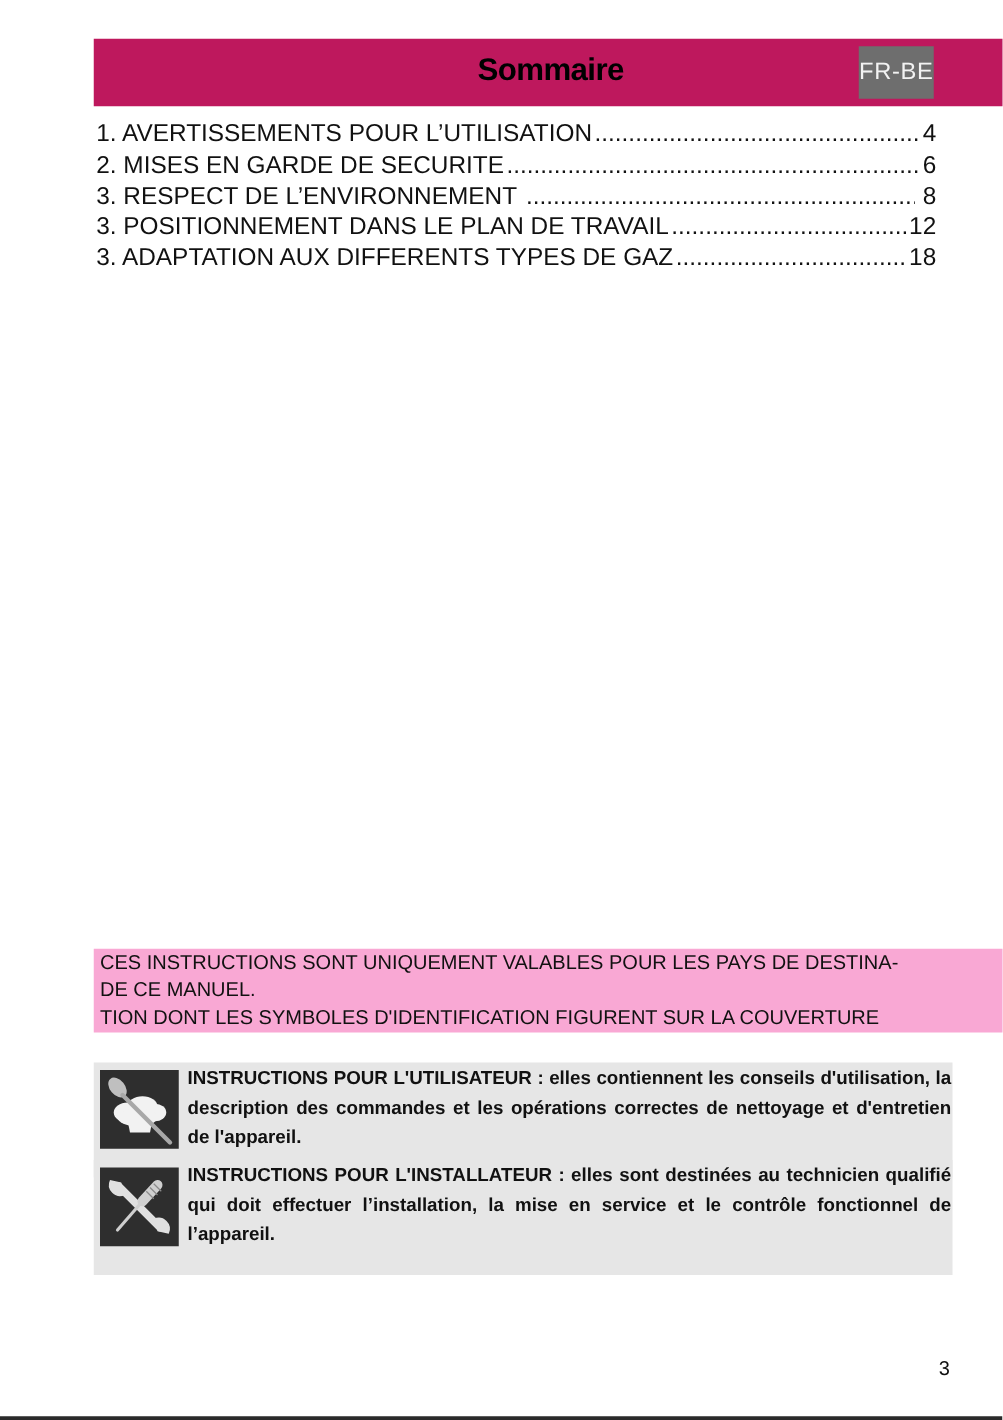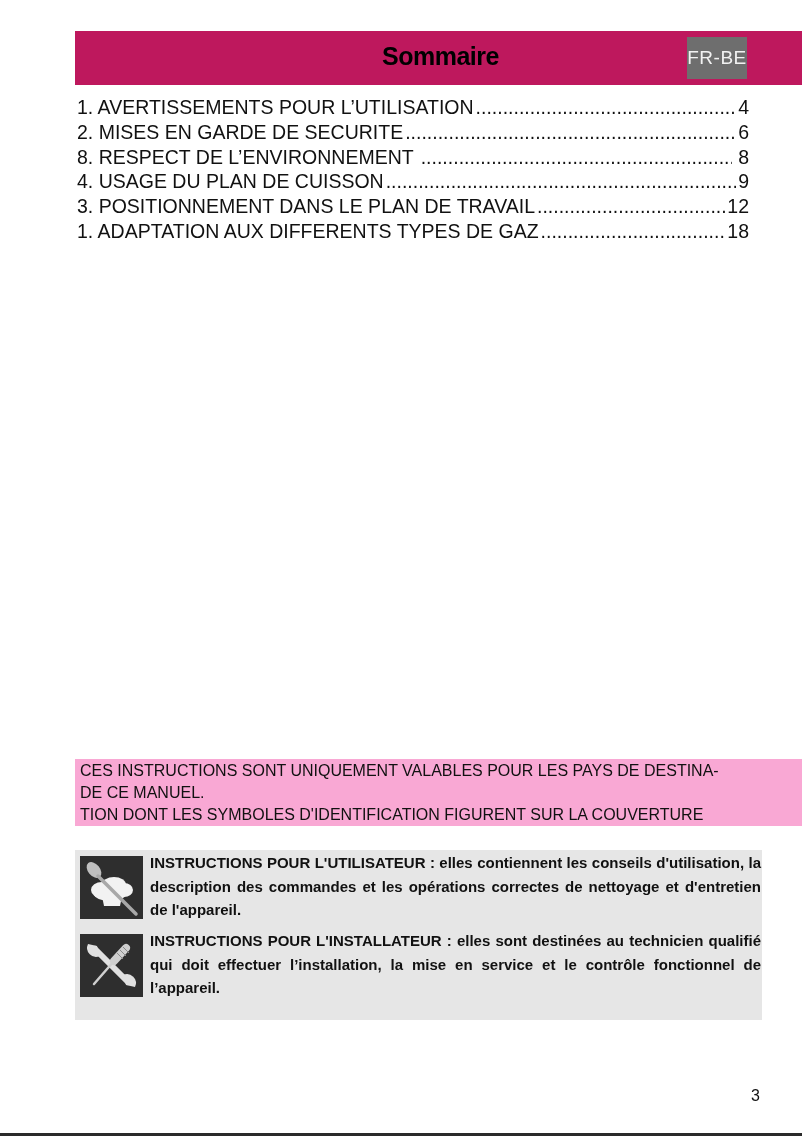--- a/index.html
+++ b/index.html
@@ -42,36 +42,31 @@
     <span class="toc-label">1. AVERTISSEMENTS POUR L’UTILISATION</span>
     <span class="toc-dots"></span>
     <span class="toc-page">4</span>
   </div>
   <div class="toc-row">
     <span class="toc-label">2. MISES EN GARDE DE SECURITE</span>
     <span class="toc-dots"></span>
     <span class="toc-page">6</span>
   </div>
   <div class="toc-row">
-    <span class="toc-label" style="white-space:pre">8. RESPECT DE L’ENVIRONNEMENT </span>
+    <span class="toc-label" style="white-space:pre">3. RESPECT DE L’ENVIRONNEMENT </span>
     <span class="toc-dots"></span>
     <span class="toc-page" style="margin-left:4px">8</span>
-  </div>
-  <div class="toc-row">
-    <span class="toc-label">4. USAGE DU PLAN DE CUISSON</span>
-    <span class="toc-dots"></span>
-    <span class="toc-page">9</span>
   </div>
   <div class="toc-row">
     <span class="toc-label">3. POSITIONNEMENT DANS LE PLAN DE TRAVAIL</span>
     <span class="toc-dots"></span>
     <span class="toc-page">12</span>
   </div>
   <div class="toc-row">
-    <span class="toc-label">1. ADAPTATION AUX DIFFERENTS TYPES DE GAZ</span>
+    <span class="toc-label">3. ADAPTATION AUX DIFFERENTS TYPES DE GAZ</span>
     <span class="toc-dots"></span>
     <span class="toc-page">18</span>
   </div>
 </div>
 
 <div class="notice-box">
   <div class="notice-text">
     <div>CES INSTRUCTIONS SONT UNIQUEMENT VALABLES POUR LES PAYS DE DESTINA-</div>
     <div>DE CE MANUEL.</div>
     <div>TION DONT LES SYMBOLES D'IDENTIFICATION FIGURENT SUR LA COUVERTURE</div>

